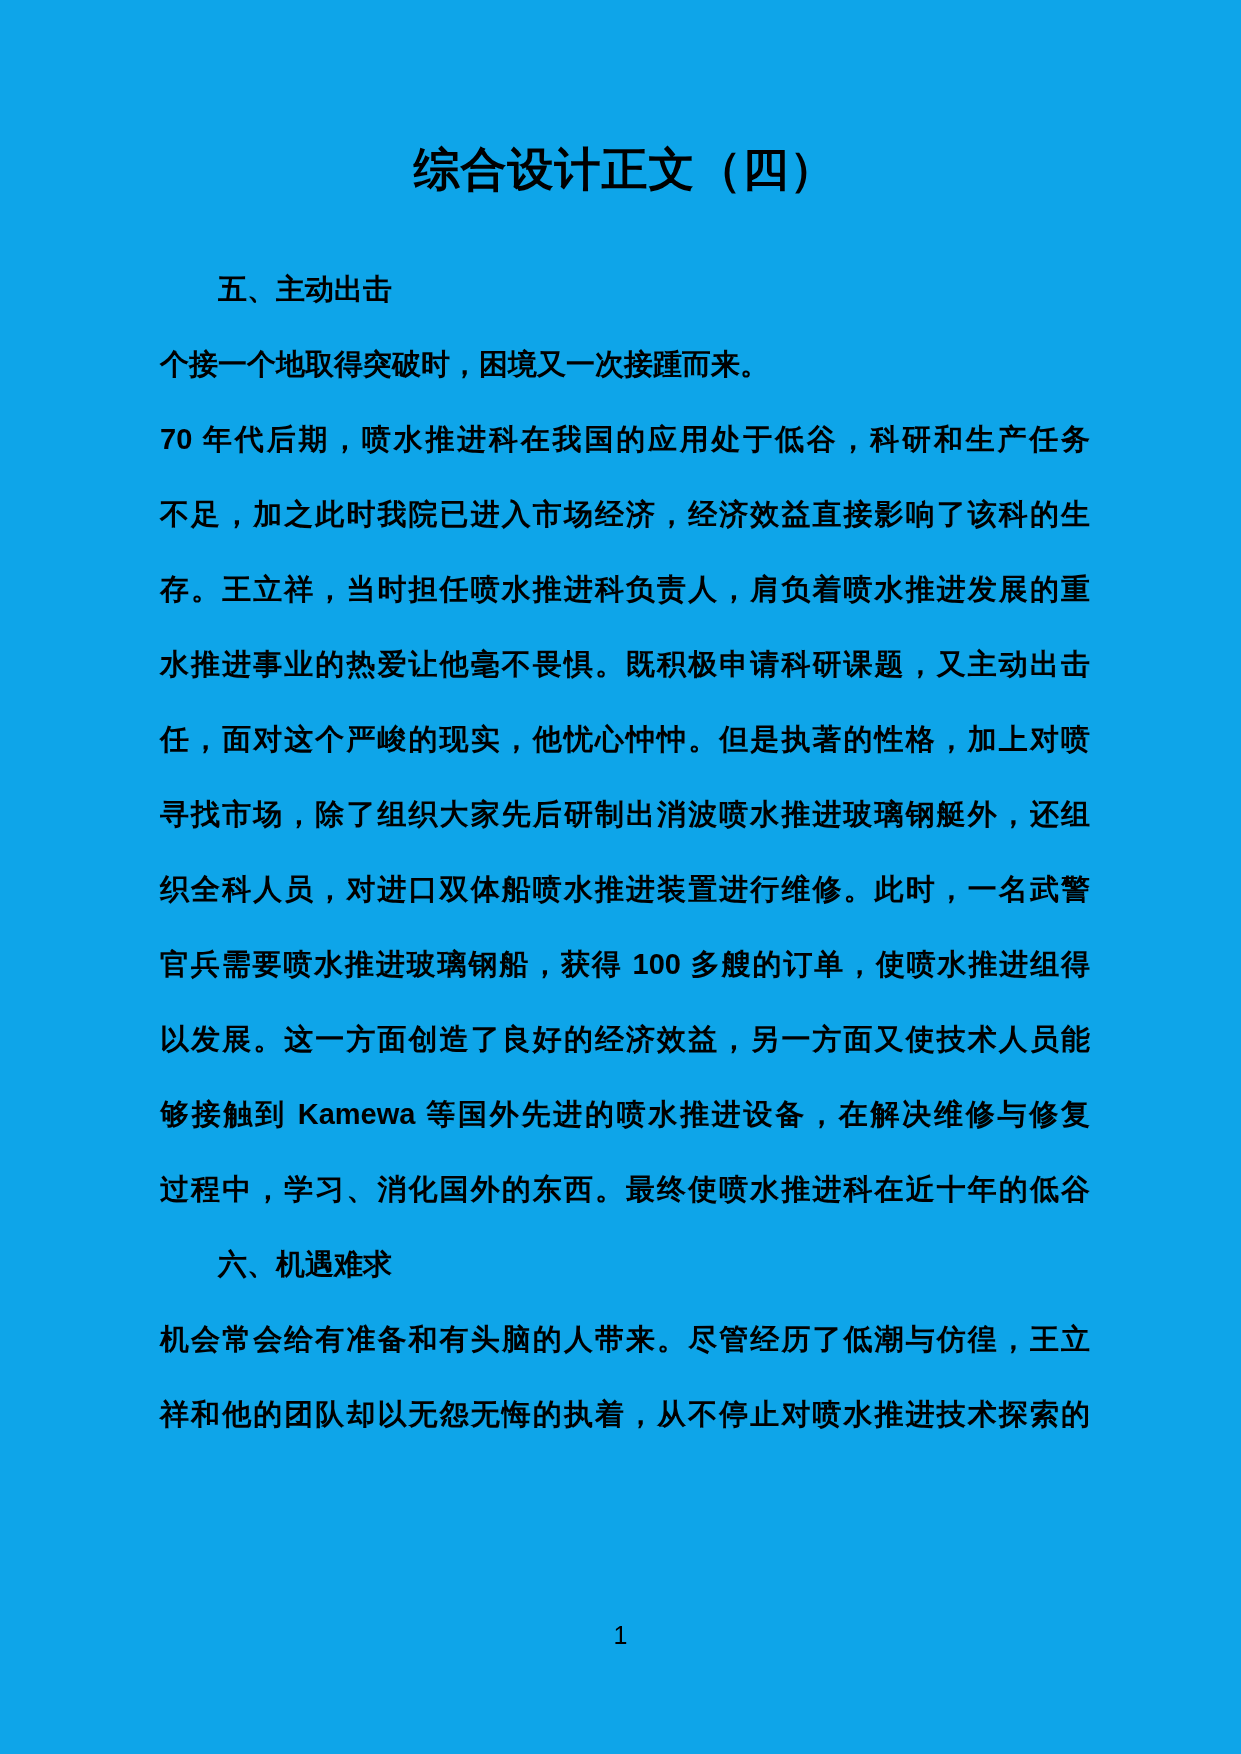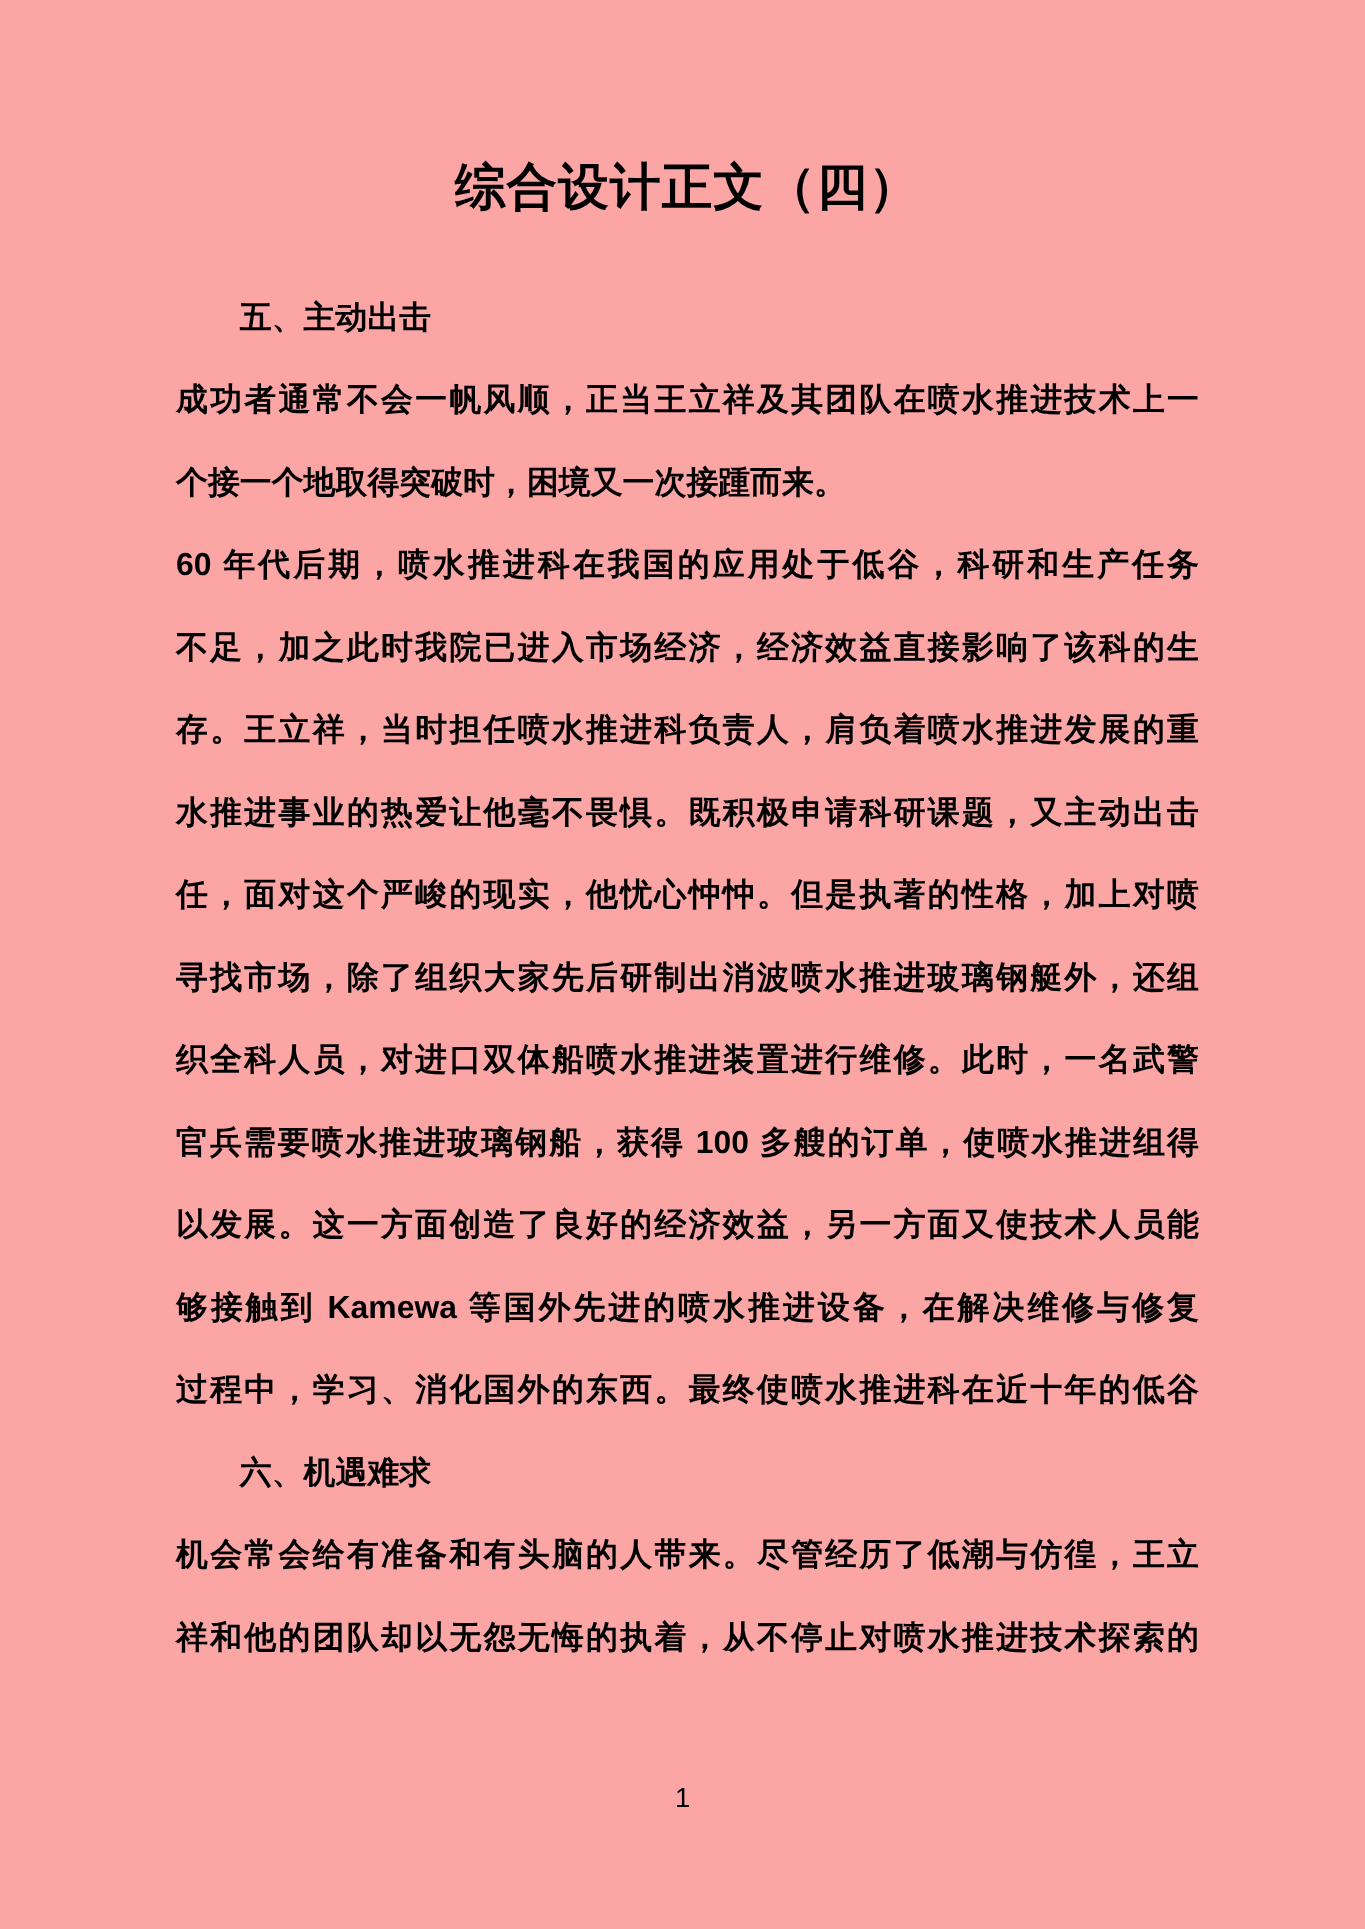--- a/index.html
+++ b/index.html
@@ -4,21 +4,21 @@
 <style>
   html, body {
     margin: 0;
     padding: 0;
     background: #ffffff;
   }
   .page {
     position: relative;
     width: 1241px;
     height: 1754px;
-    background: #fca5a5;
+    background: #0ea5e9;
     color: #000000;
     font-family: "Liberation Serif", serif;
     overflow: hidden;
   }
   .content {
     position: absolute;
     left: 160px;
     top: 145px;
     width: 930px;
   }
@@ -66,23 +66,22 @@
   }
 </style>
 </head>
 <body>
 
 <div class="page">
   <div class="content">
     <h1 class="doc-title">综合设计正文（四）</h1>
     <div class="body-lines">
         <div class="line heading">五、主动出击</div>
-        <div class="line justified">成功者通常不会一帆风顺，正当王立祥及其团队在喷水推进技术上一</div>
         <div class="line plain">个接一个地取得突破时，困境又一次接踵而来。</div>
-        <div class="line justified">60 年代后期，喷水推进科在我国的应用处于低谷，科研和生产任务</div>
+        <div class="line justified">70 年代后期，喷水推进科在我国的应用处于低谷，科研和生产任务</div>
         <div class="line justified">不足，加之此时我院已进入市场经济，经济效益直接影响了该科的生</div>
         <div class="line justified">存。王立祥，当时担任喷水推进科负责人，肩负着喷水推进发展的重</div>
         <div class="line justified">水推进事业的热爱让他毫不畏惧。既积极申请科研课题，又主动出击</div>
         <div class="line justified">任，面对这个严峻的现实，他忧心忡忡。但是执著的性格，加上对喷</div>
         <div class="line justified">寻找市场，除了组织大家先后研制出消波喷水推进玻璃钢艇外，还组</div>
         <div class="line justified">织全科人员，对进口双体船喷水推进装置进行维修。此时，一名武警</div>
         <div class="line justified">官兵需要喷水推进玻璃钢船，获得 100 多艘的订单，使喷水推进组得</div>
         <div class="line justified">以发展。这一方面创造了良好的经济效益，另一方面又使技术人员能</div>
         <div class="line justified">够接触到 Kamewa 等国外先进的喷水推进设备，在解决维修与修复</div>
         <div class="line justified">过程中，学习、消化国外的东西。最终使喷水推进科在近十年的低谷</div>

